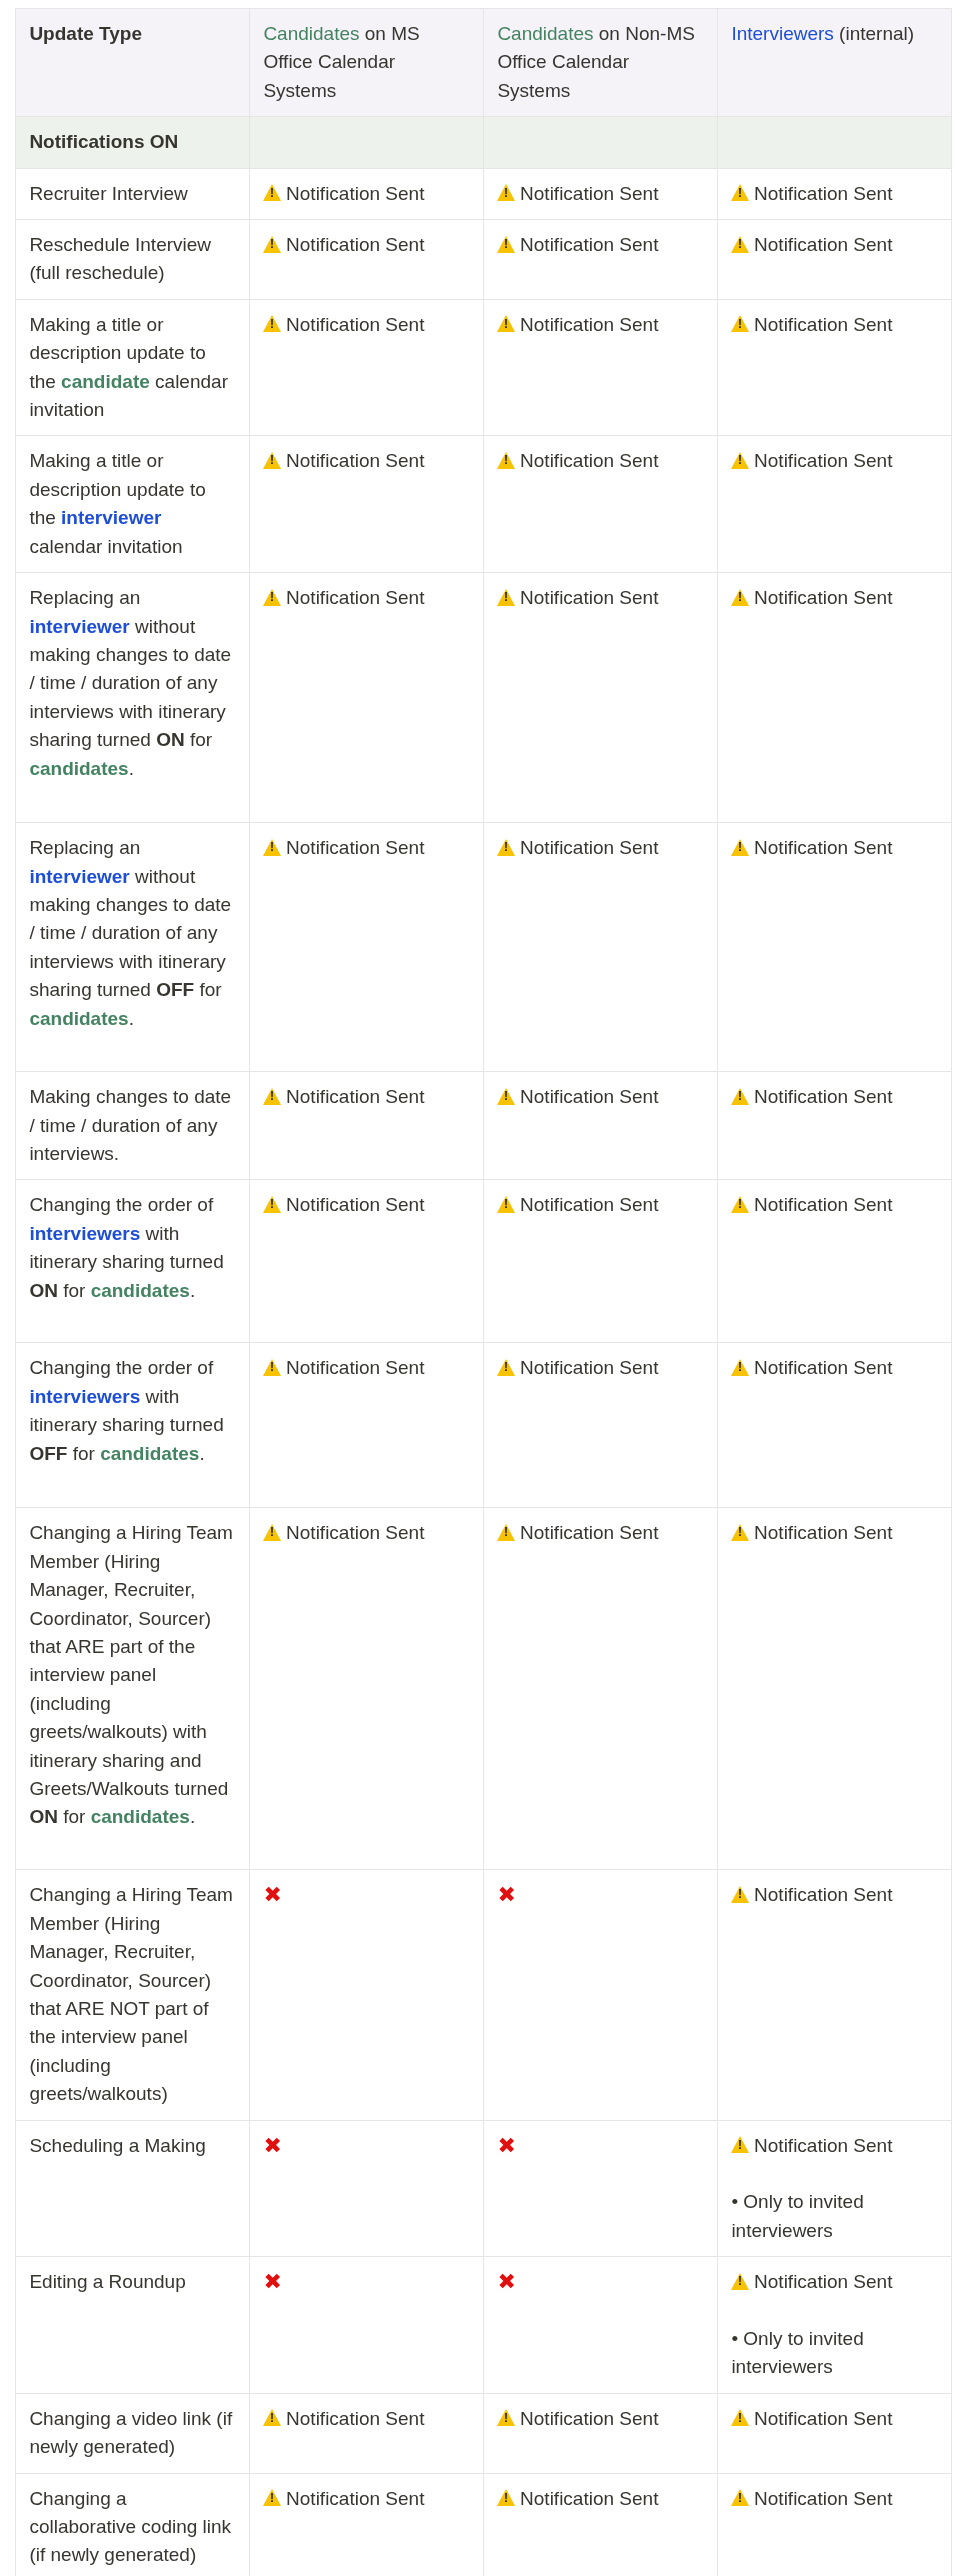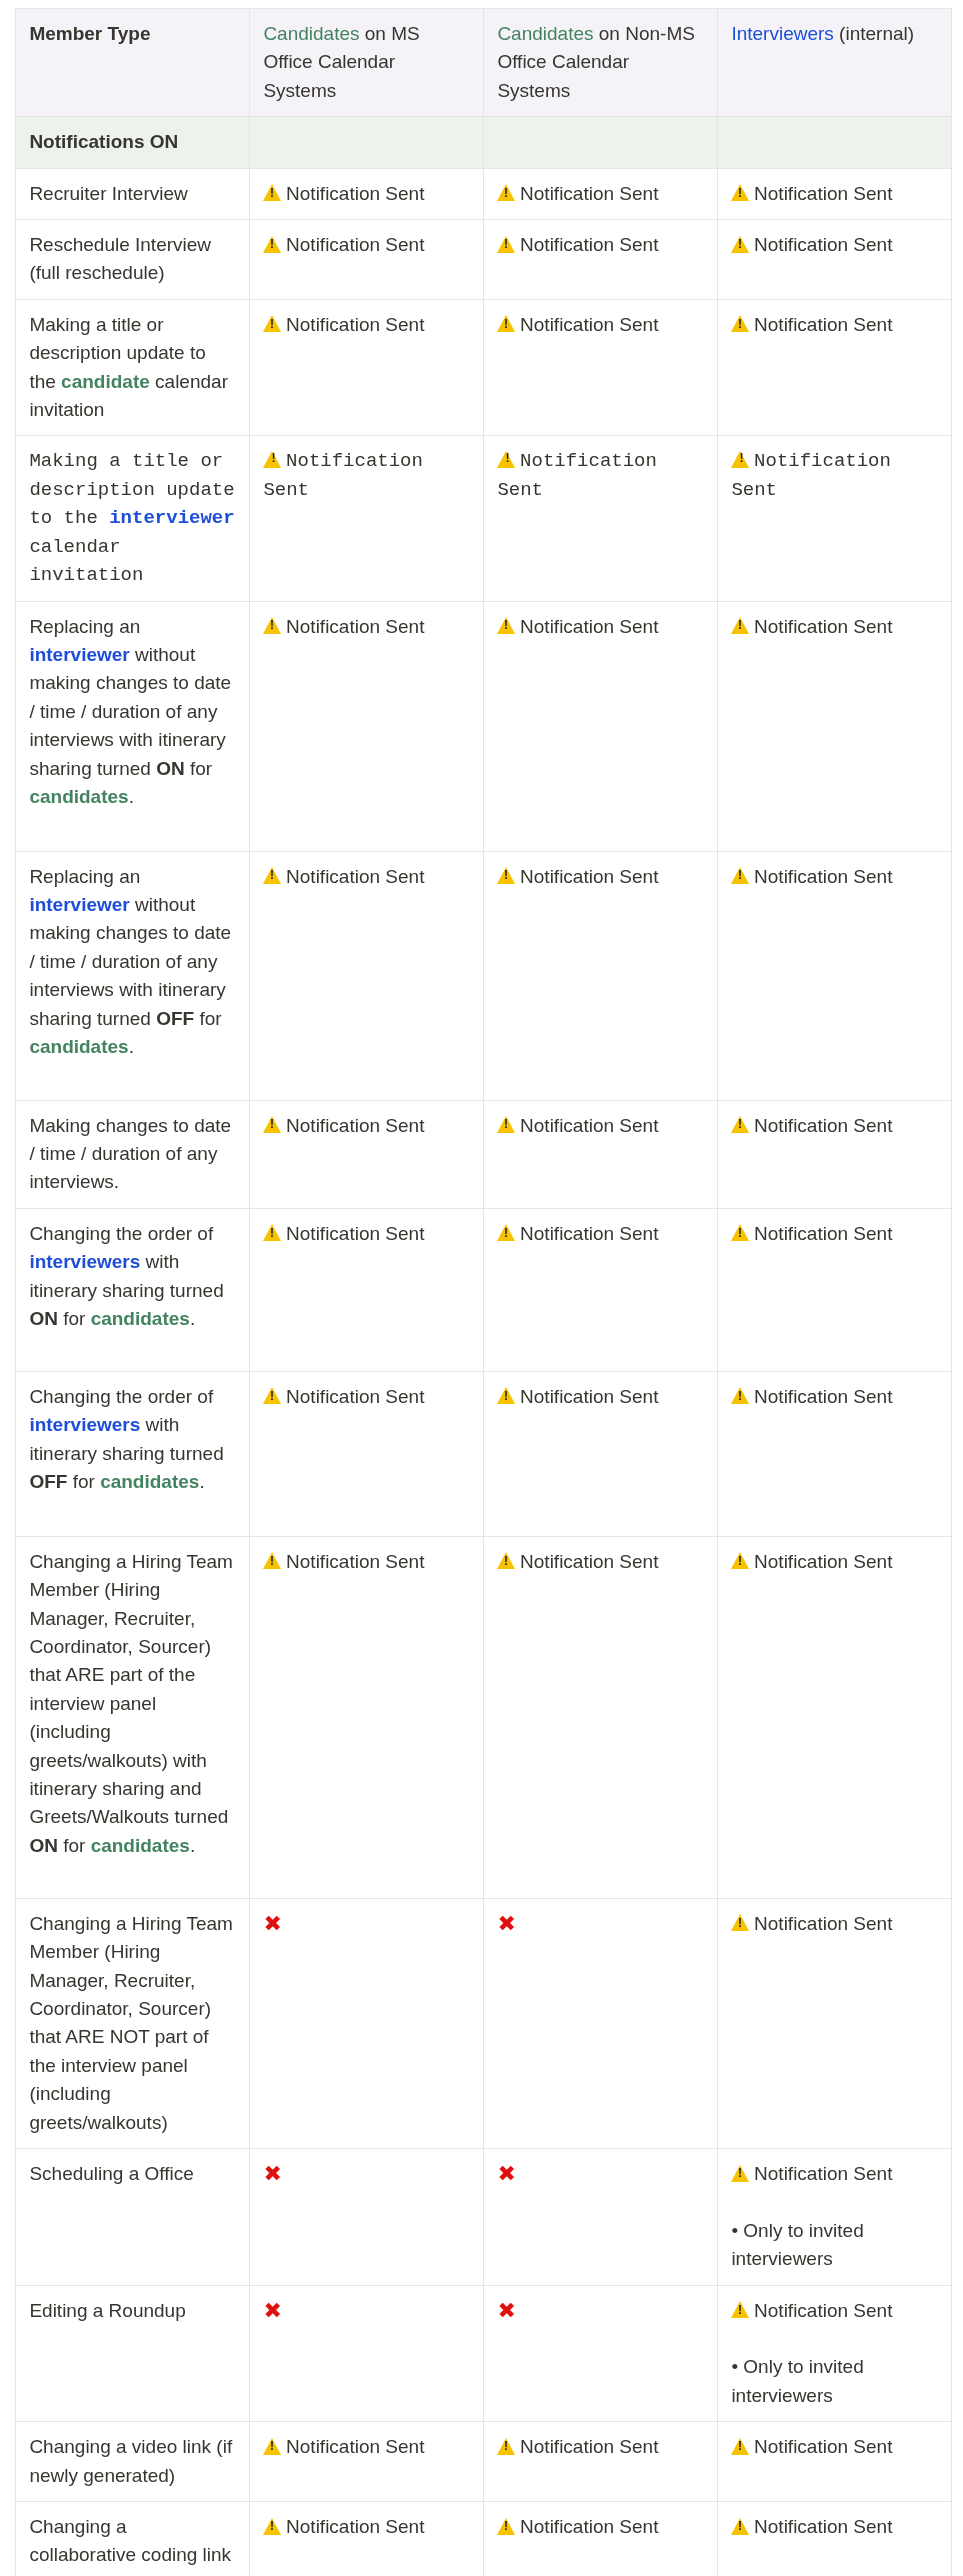--- a/index.html
+++ b/index.html
@@ -68,21 +68,21 @@
 
 <table class="tbl">
   <colgroup>
     <col class="c">
       <col class="c">
       <col class="c">
       <col class="c">
   </colgroup>
   <thead>
     <tr style="height:107px;">
-      <th class="first">Member Type</th>
+      <th class="first">Update Type</th>
       <th><span class="green">Candidates</span><span> on MS Office Calendar Systems</span></th>
       <th><span class="green">Candidates</span><span> on Non-MS Office Calendar Systems</span></th>
       <th><span class="purple">Interviewers</span><span> (internal)</span></th>
     </tr>
   </thead>
   <tbody id="tbody">
     <tr class="section" style="height:48px;">
       <td>Notifications ON</td>
       <td></td>
       <td></td>
@@ -99,21 +99,21 @@
         <td><span class="warn"></span><span>Notification Sent</span></td>
         <td><span class="warn"></span><span>Notification Sent</span></td>
         <td><span class="warn"></span><span>Notification Sent</span></td>
       </tr>
       <tr style="height: 133px;">
         <td><span>Making a title or description update to the </span><span class="green b">candidate</span><span> calendar invitation</span></td>
         <td><span class="warn"></span><span>Notification Sent</span></td>
         <td><span class="warn"></span><span>Notification Sent</span></td>
         <td><span class="warn"></span><span>Notification Sent</span></td>
       </tr>
-      <tr style="height: 135px; font-family: Liberation Mono, monospace;">
+      <tr style="height: 135px;">
         <td><span>Making a title or description update to the </span><span class="purple b">interviewer</span><span> calendar invitation</span></td>
         <td><span class="warn"></span><span>Notification Sent</span></td>
         <td><span class="warn"></span><span>Notification Sent</span></td>
         <td><span class="warn"></span><span>Notification Sent</span></td>
       </tr>
       <tr style="height: 250px;">
         <td><span>Replacing an </span><span class="purple b">interviewer</span><span> without making changes to date / time / duration of any interviews with itinerary sharing turned </span><span class="b">ON</span><span> for </span><span class="green b">candidates</span><span>.</span></td>
         <td><span class="warn"></span><span>Notification Sent</span></td>
         <td><span class="warn"></span><span>Notification Sent</span></td>
         <td><span class="warn"></span><span>Notification Sent</span></td>
@@ -148,21 +148,21 @@
         <td><span class="warn"></span><span>Notification Sent</span></td>
         <td><span class="warn"></span><span>Notification Sent</span></td>
       </tr>
       <tr style="height: 250px;">
         <td><span>Changing a Hiring Team Member (Hiring Manager, Recruiter, Coordinator, Sourcer) that ARE NOT part of the interview panel (including greets/walkouts)</span></td>
         <td><span class="cross">✖</span></td>
         <td><span class="cross">✖</span></td>
         <td><span class="warn"></span><span>Notification Sent</span></td>
       </tr>
       <tr style="height: 133px;">
-        <td><span>Scheduling a Office</span></td>
+        <td><span>Scheduling a Making</span></td>
         <td><span class="cross">✖</span></td>
         <td><span class="cross">✖</span></td>
         <td><span class="warn"></span><span>Notification Sent</span><div class="gap"></div><div>• Only to invited interviewers</div></td>
       </tr>
       <tr style="height: 135px;">
         <td><span>Editing a Roundup</span></td>
         <td><span class="cross">✖</span></td>
         <td><span class="cross">✖</span></td>
         <td><span class="warn"></span><span>Notification Sent</span><div class="gap"></div><div>• Only to invited interviewers</div></td>
       </tr>

